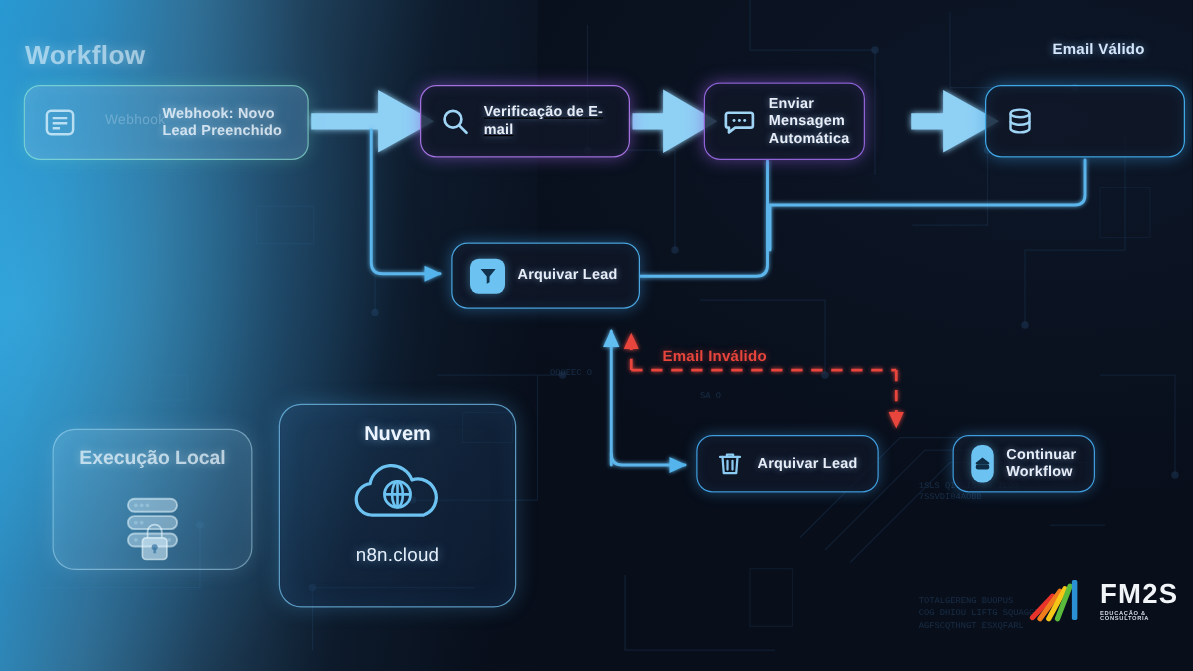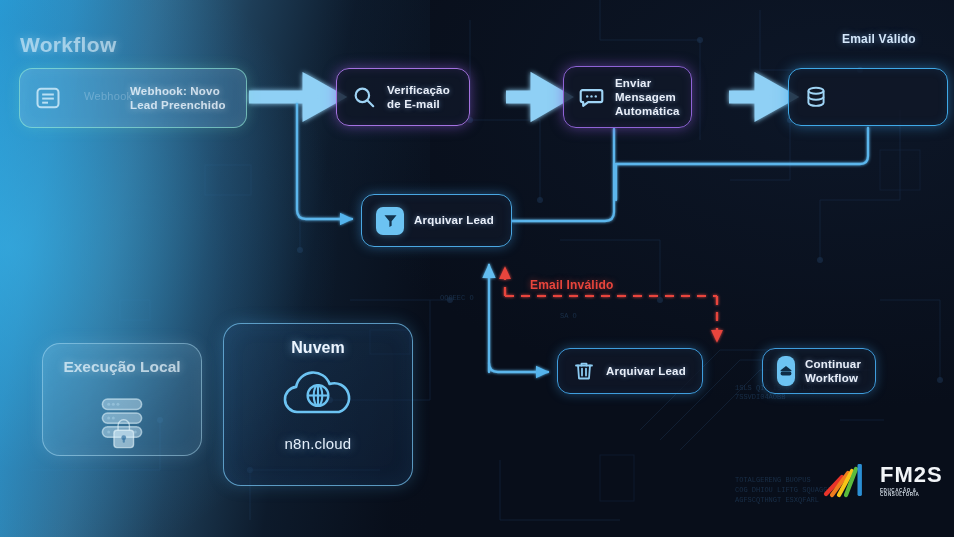--- a/index.html
+++ b/index.html
@@ -57,23 +57,24 @@
     backdrop-filter:blur(1px);
     filter:blur(.35px);
   }
   .node-trigger .lbl{color:rgba(240,248,255,.80);text-shadow:0 0 7px rgba(255,255,255,.45);font-weight:700;}
   .node-trigger .ghost{
     position:absolute;left:64px;top:21px;
     color:rgba(232,244,255,.26);font-size:11px;font-weight:400;letter-spacing:.3px;
   }
 
   .node-verify{
-    left:336px;top:68px;width:134px;height:58px;
+    left:336px;top:68px;width:168px;height:58px;
     border:1.7px solid #a472e0;
     box-shadow:0 0 13px rgba(150,95,225,.55), inset 0 0 10px rgba(120,80,190,.18);
+    text-decoration:underline;
   }
   .node-msg{
     left:563px;top:66px;width:129px;height:62px;
     border:1.7px solid #8f63d6;
     box-shadow:0 0 13px rgba(140,90,215,.55), inset 0 0 10px rgba(110,70,180,.18);
   }
   .node-crm{
     left:788px;top:68px;width:160px;height:58px;
     border:1.6px solid #3fa9e8;
     box-shadow:0 0 13px rgba(60,160,230,.50), inset 0 0 10px rgba(40,110,170,.18);

